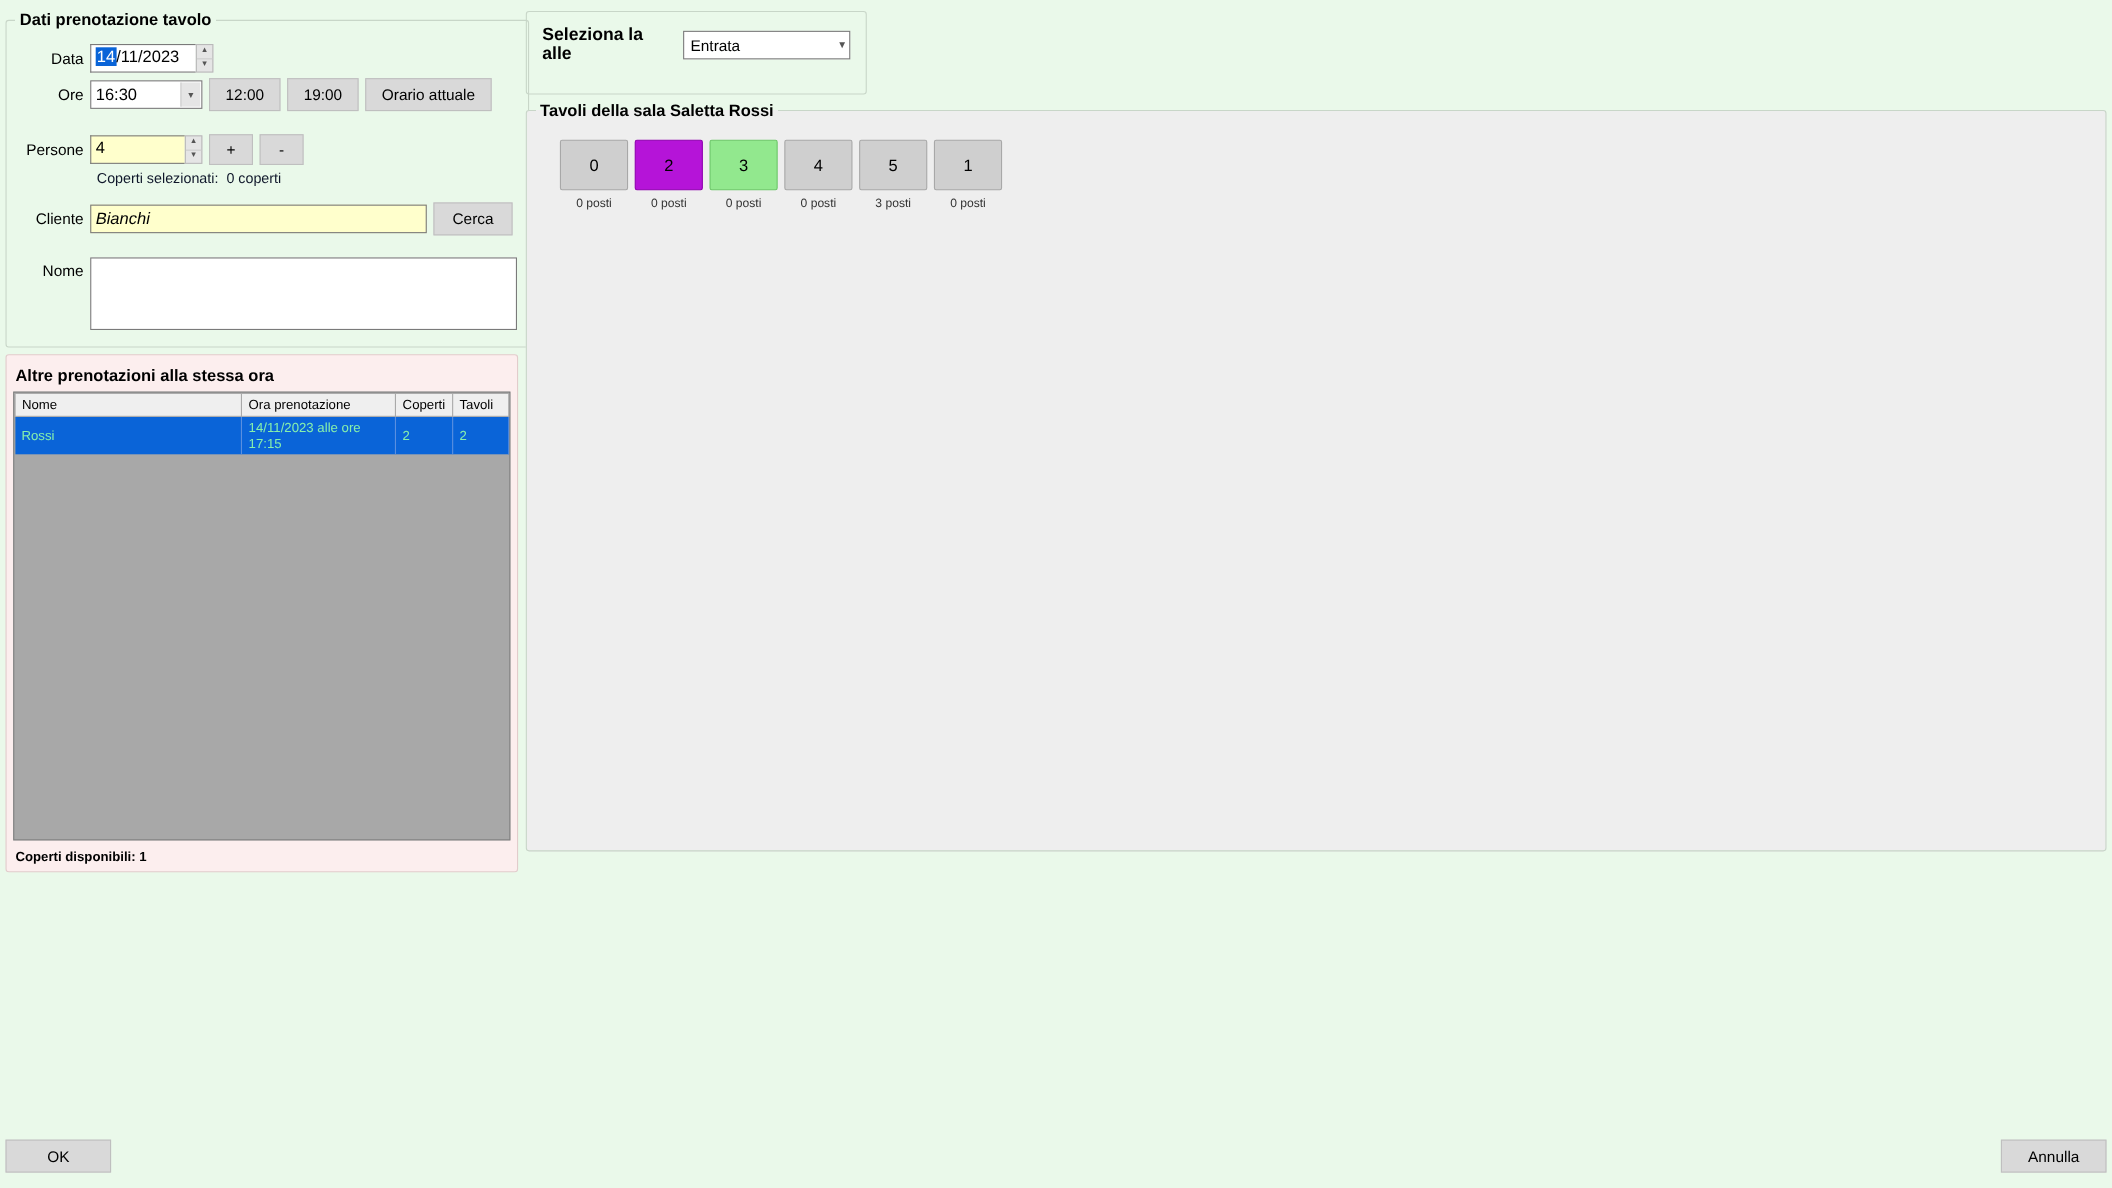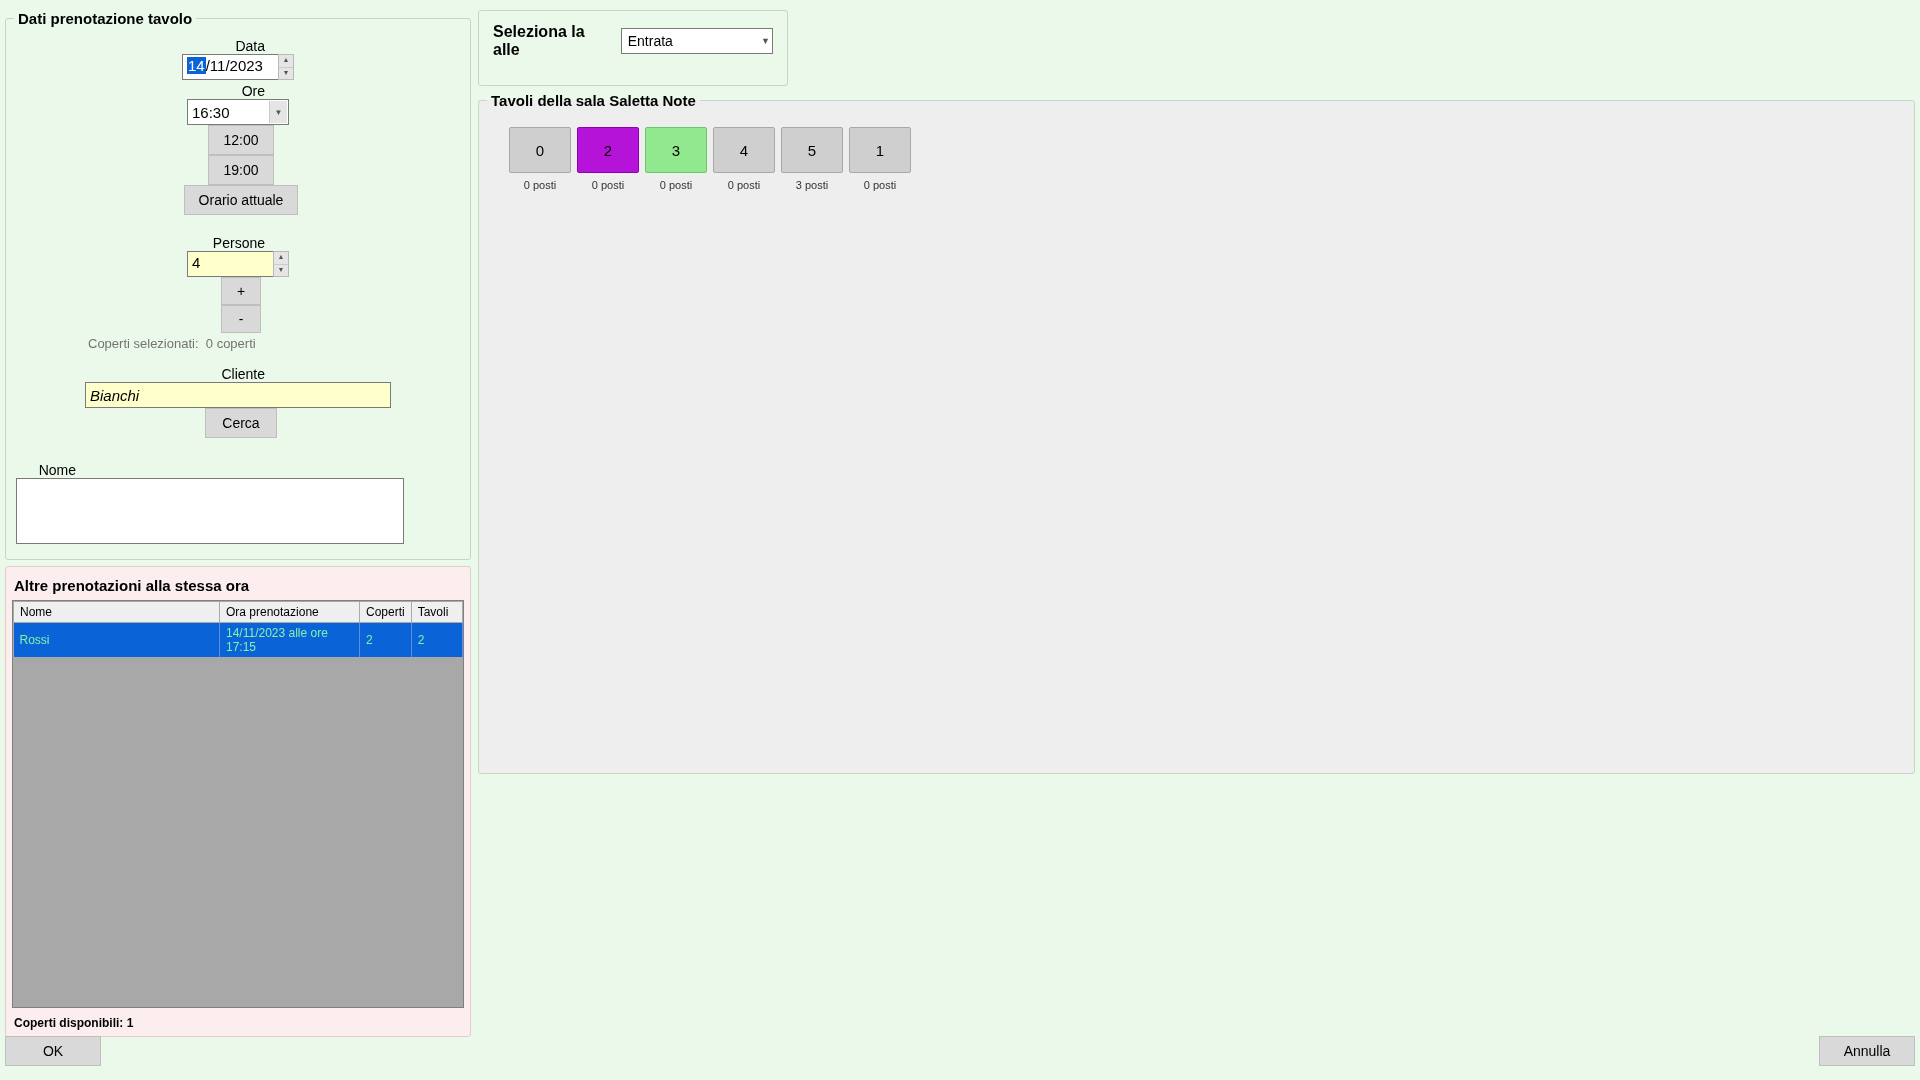--- a/index.html
+++ b/index.html
@@ -36,21 +36,20 @@
     font-weight: 700;
     font-size: 15px;
     padding: 0 4px;
     margin-left: -2px;
   }
   .form-row {
     display: flex;
     align-items: center;
     margin: 3px 0;
     min-height: 30px;
-    flex-direction: column;
   }
   .form-label {
     width: 66px;
     text-align: right;
     padding-right: 6px;
     font-size: 14px;
   }
   .ctrl-input {
     background: #fff;
     border: 1px solid #7a7a7a;
@@ -109,21 +108,21 @@
     padding: 2px 20px 2px 4px;
     position: relative;
     display:inline-flex; align-items:center;
   }
   .combo .arrow {
     position: absolute; right:1px; top:1px; bottom:1px; width:18px;
     background:#e5e5e5; border-left:1px solid #ccc;
     display:flex; align-items:center; justify-content:center;
     font-size:8px; color:#555;
   }
-  .sub-label { font-size:13px; color:#737373; margin-left:72px; margin-top:2px; }
+  .sub-label { font-size:13px; color:#0f172a; margin-left:72px; margin-top:2px; }
   textarea.ctrl-input { height:66px; resize:none; }
 
   
   .other-box {
     background:#fceeee;
     border:1px solid #e2cccc;
     border-radius:3px;
     padding:6px 6px 4px 6px;
   }
   .other-title {
@@ -286,21 +285,21 @@
       <div class="room-combo">
         <span>Entrata</span>
         <span class="arrow">▼</span>
       </div>
     </div>
   </fieldset>
 
   <fieldset class="tables-fieldset" style="height:682px;">
     <legend class="tables-header">
       <span>Tavoli della sala</span>
-      <span>Saletta Note</span>
+      <span>Saletta Rossi</span>
     </legend>
     <div class="tables-strip" id="tables-strip">
         <div class="table-cell">
           <div class="table-btn grey">0</div>
           <div class="seat-count">0 posti</div>
         </div>
         <div class="table-cell">
           <div class="table-btn purple">2</div>
           <div class="seat-count">0 posti</div>
         </div>

